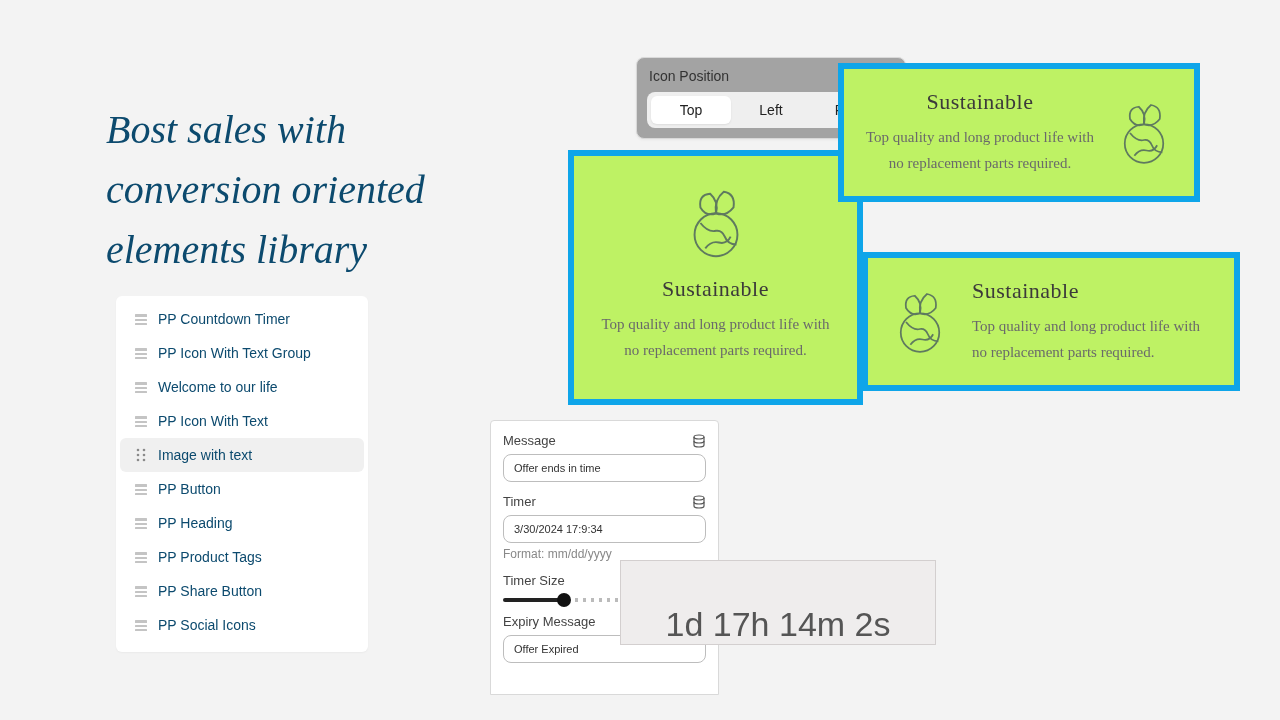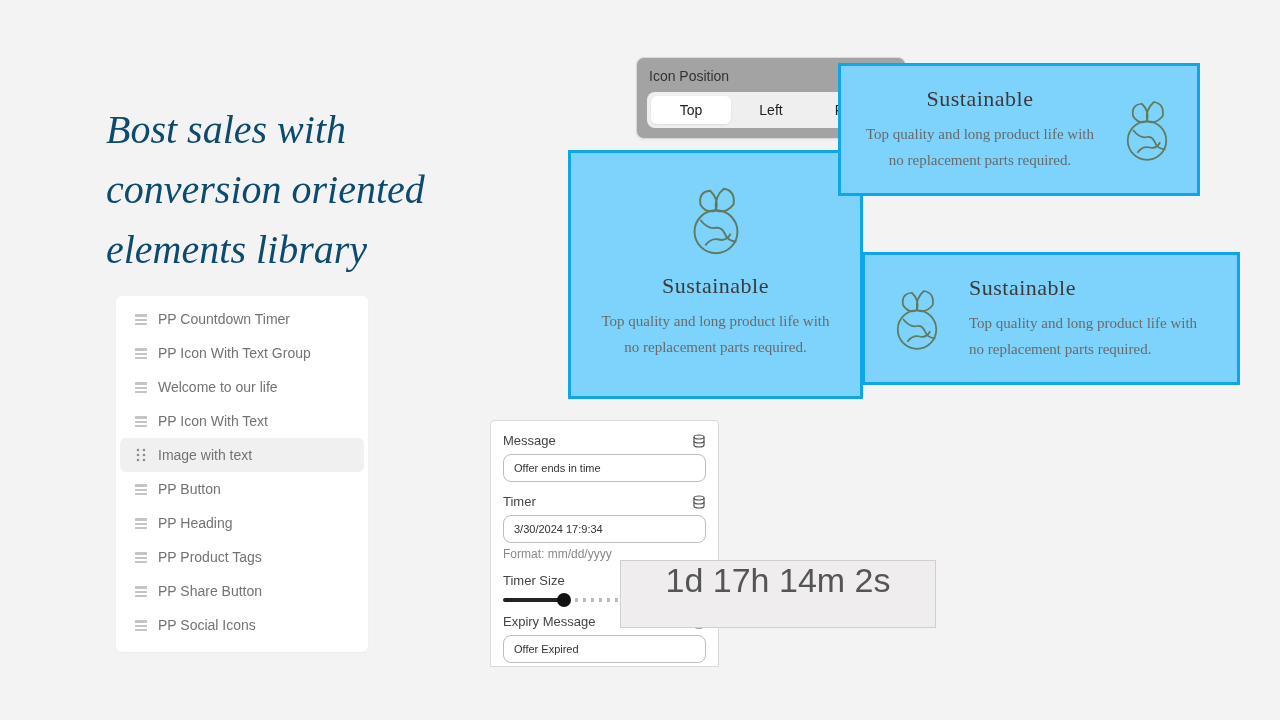--- a/index.html
+++ b/index.html
@@ -15,21 +15,21 @@
     font-style: italic; font-weight: 400; font-size: 40px; line-height: 1.5;
     color: #0c4a6e; font-family: Georgia, "Times New Roman", serif;
   }
   .elements-panel {
     position: absolute; left: 116px; top: 296px; width: 252px;
     background: #fff; border-radius: 6px; padding: 6px 4px 10px;
     box-shadow: 0 1px 2px rgba(0,0,0,0.04);
   }
   .el-item {
     display: flex; align-items: center; gap: 10px;
-    padding: 9px 14px; font-size: 14px; color: #737373;
+    padding: 9px 14px; font-size: 14px; color: #0c4a6e;
     border-radius: 6px;
   }
   .el-item.active { background: #f0f0f0; }
   .el-icon { width: 14px; height: 14px; display: inline-flex; align-items: center; justify-content: center; }
   .el-icon svg { width: 14px; height: 14px; }
   .drag-icon svg { width: 10px; height: 14px; }
 
   .segctrl {
     position: absolute; left: 636px; top: 57px; width: 270px;
     background: #a3a3a3; border: 1px solid #d9d9d9; border-radius: 8px;
@@ -39,21 +39,21 @@
   .seg-group {
     display: flex; background: #efefef; border-radius: 8px; padding: 4px;
   }
   .seg-btn {
     flex: 1; text-align: center; font-size: 14px; padding: 6px 0;
     border-radius: 6px; color: #222; cursor: pointer;
   }
   .seg-btn.active { background: #fff; box-shadow: 0 1px 2px rgba(0,0,0,0.08); }
 
   .card {
-    position: absolute; background: #7dd3fc; border: 3px solid #0ea5e9;
+    position: absolute; background: #bef264; border: 6px solid #0ea5e9;
     padding: 18px 24px; color: #4a4a4a;
   }
   .card h4 {
     font-family: Georgia, "Times New Roman", serif;
     font-weight: 400; font-size: 22px; color: #3c3a3a;
     letter-spacing: 0.5px;
   }
   .card p {
     font-family: Georgia, "Times New Roman", serif;
     font-size: 15px; line-height: 1.7; color: #6a6a6a; margin-top: 10px;
@@ -66,21 +66,21 @@
   .card-left { left: 862px; top: 252px; width: 378px; display: flex; align-items: center; gap: 22px; padding: 20px 22px; }
   .card-left .txt { flex: 1; }
 
   .eco { width: 66px; height: 78px; }
   .eco-sm { width: 60px; height: 70px; flex-shrink: 0; }
   .eco svg, .eco-sm svg { width: 100%; height: 100%; }
 
   .form-panel {
     position: absolute; left: 490px; top: 420px; width: 229px;
     background: #fff; border: 1px solid #d9d9d9; border-radius: 4px 4px 0 0;
-    padding: 12px 12px 3px;
+    padding: 12px 12px 31px;
   }
   .frow { margin-bottom: 12px; }
   .frow:last-child { margin-bottom: 0; }
   .flabel { display: flex; justify-content: space-between; align-items: center; font-size: 13px; color: #444; margin-bottom: 6px; }
   .dbicon { width: 14px; height: 14px; }
   .dbicon svg { width: 14px; height: 14px; }
   .finput {
     width: 100%; border: 1px solid #bdbdbd; border-radius: 8px;
     padding: 7px 10px; font-size: 11px; color: #333; background: #fff;
   }
@@ -90,23 +90,23 @@
       linear-gradient(to right, #222 0 30%, transparent 30% 100%),
       repeating-linear-gradient(to right, #bbb 0 3px, transparent 3px 8px);
     border-radius: 2px; margin: 10px 0 4px;
   }
   .slider-thumb {
     position: absolute; left: 30%; top: 50%; transform: translate(-50%,-50%);
     width: 14px; height: 14px; background: #111; border-radius: 50%;
   }
 
   .timer-chip {
-    position: absolute; left: 620px; top: 560px; width: 316px; height: 68px;
+    position: absolute; left: 620px; top: 560px; width: 316px; height: 85px;
     background: #efeded; border: 1px solid #d3cfcf;
-    display: flex; align-items: flex-start; justify-content: center;
+    display: flex; align-items: flex-end; justify-content: center;
     font-size: 34px; color: #555; font-family: Arial, sans-serif;
   }
 </style>
 </head>
 <body>
 
 <div class="headline">Bost sales with conversion oriented elements library</div>
 
 <div class="elements-panel" id="elements-panel">
     <div class="el-item">

